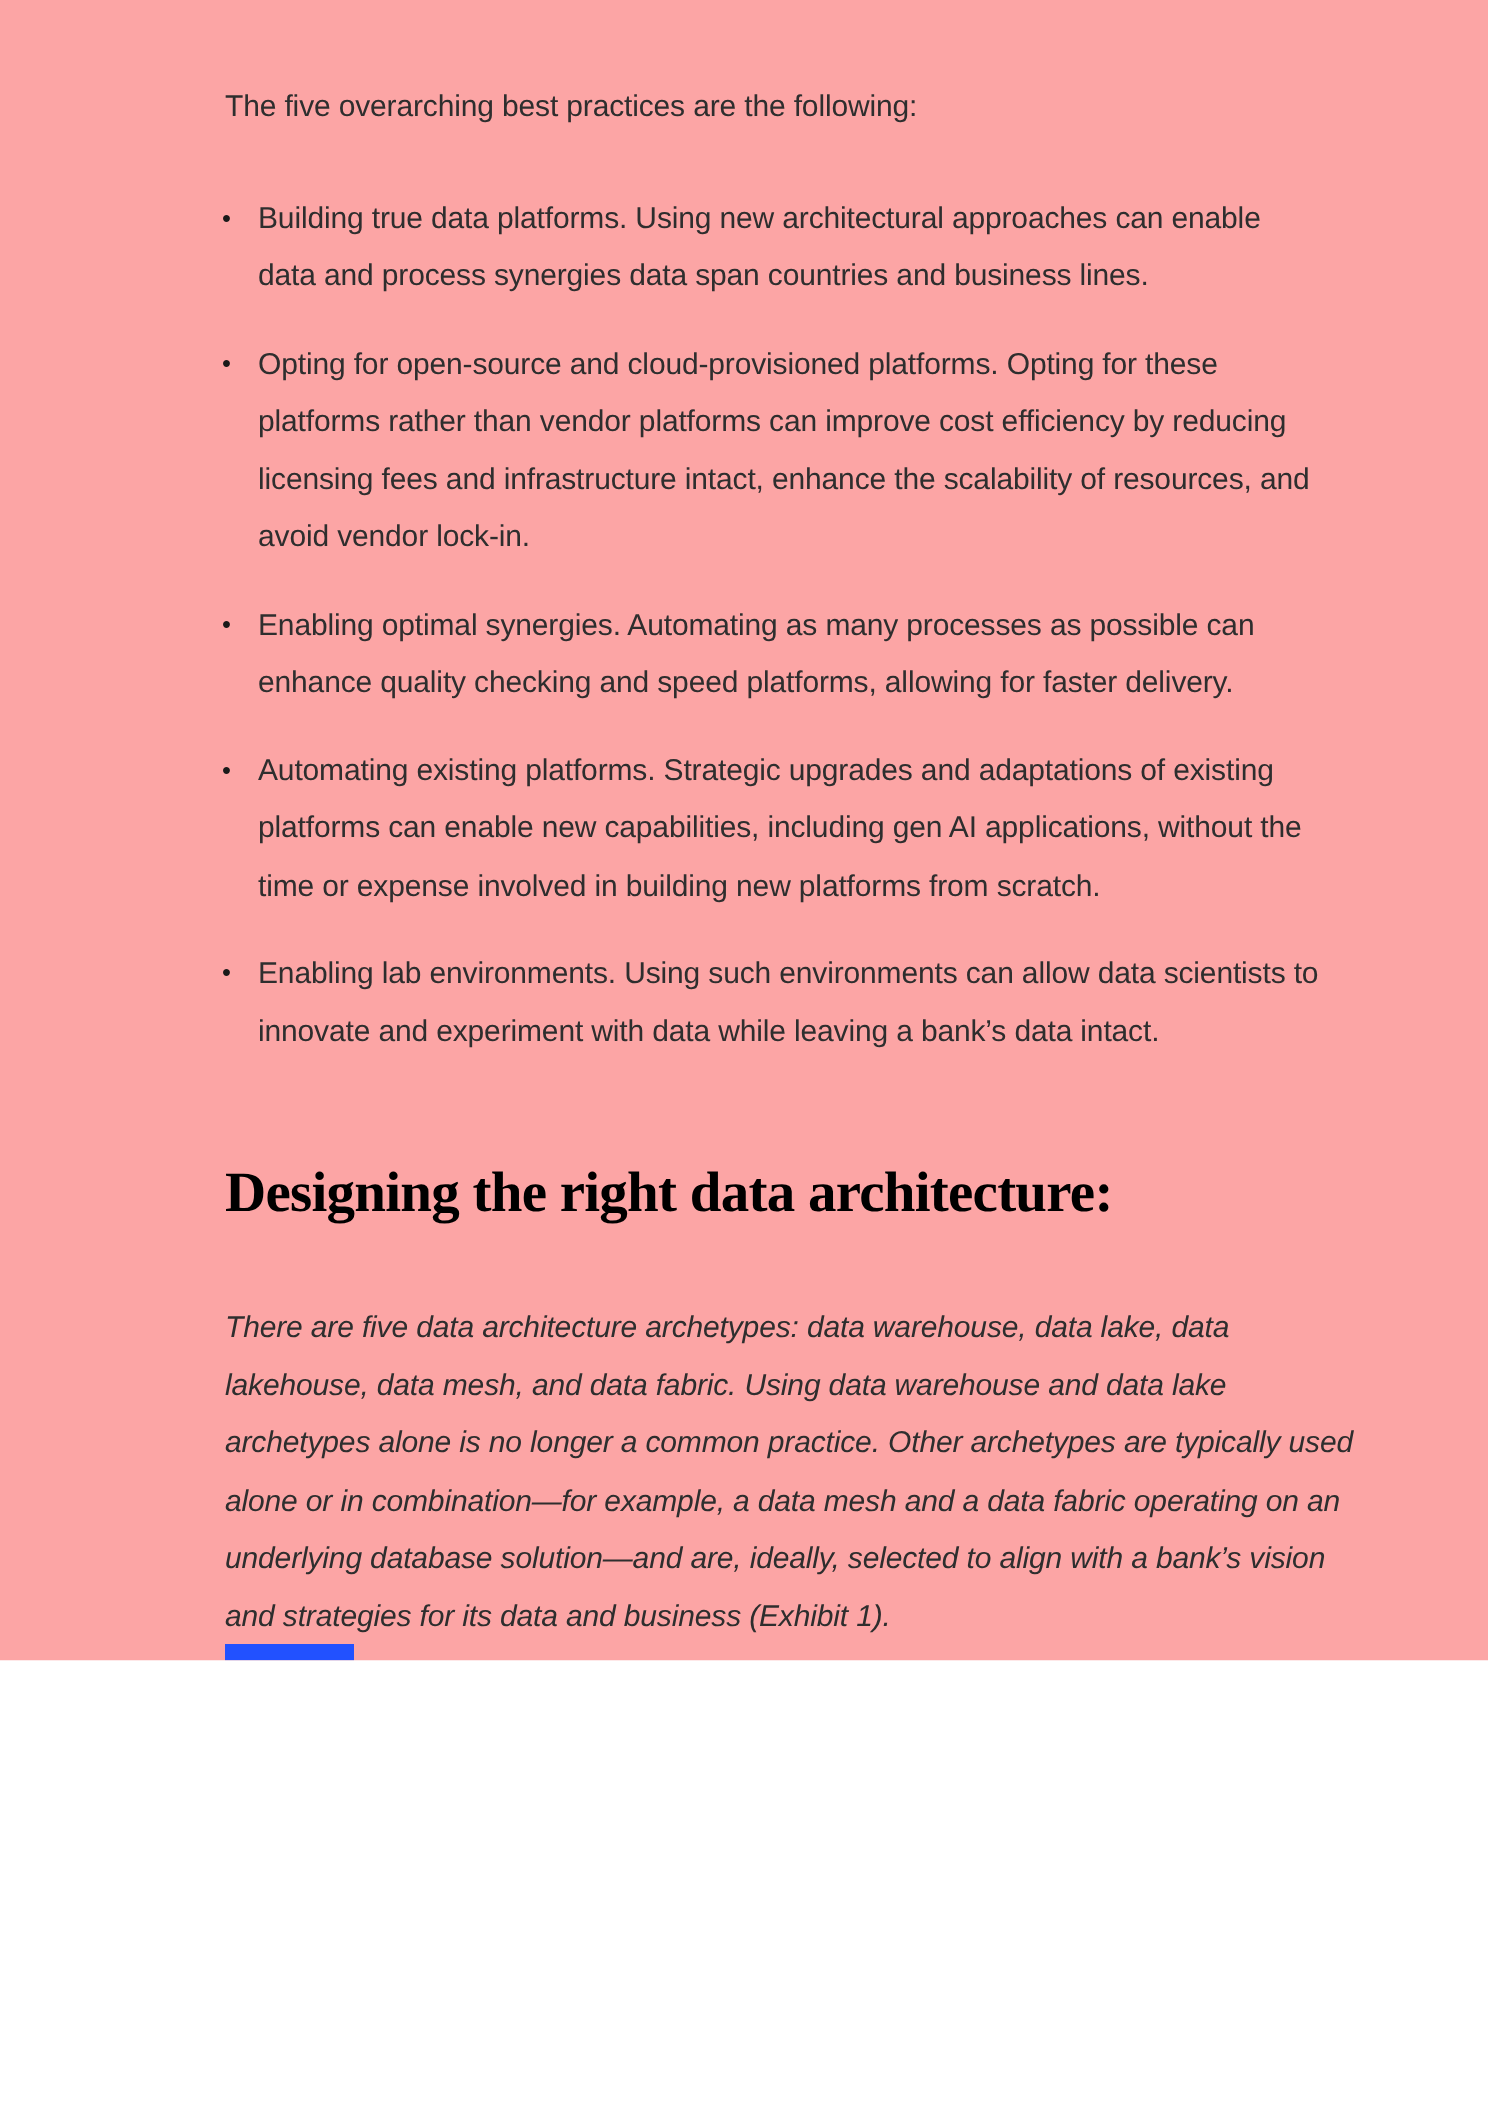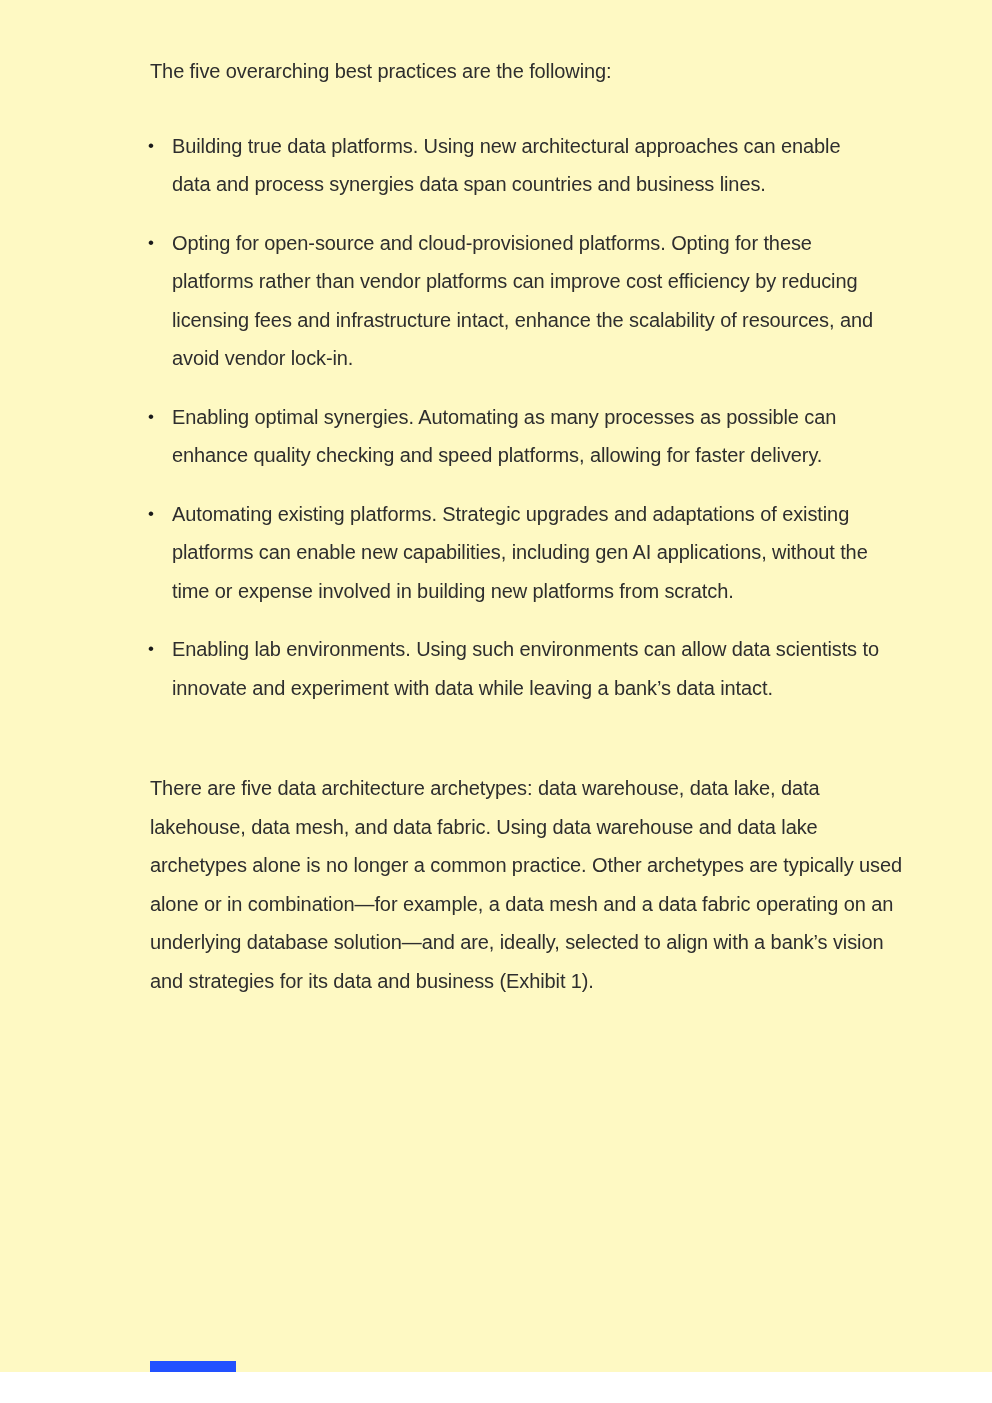--- a/index.html
+++ b/index.html
@@ -1,22 +1,22 @@
 <!DOCTYPE html>
 <html><head>
 <meta charset="utf-8">
 <style>
   * { margin: 0; padding: 0; box-sizing: border-box; }
   html, body { background: #ffffff; }
   .page {
     position: relative;
     width: 992px;
-    height: 1372px;
+    height: 1107px;
     margin: 0 auto;
-    background: #fef9c3;
+    background: #fca5a5;
     overflow: hidden;
     font-family: "Liberation Sans", sans-serif;
     color: #2e2e2e;
   }
   .content {
     position: absolute;
     left: 150px;
     top: 52px;
     width: 752px;
   }
@@ -54,20 +54,21 @@
     font-weight: 700;
     font-size: 38px;
     line-height: 53px;
     letter-spacing: -0.5px;
     color: #000000;
   }
   h2.section-heading span { display: block; }
   .after-heading {
     margin-top: 44px;
     max-width: 752px;
+    font-style: italic;
   }
   .exhibit-accent-bar {
     position: absolute;
     left: 150px;
     bottom: 0;
     width: 86px;
     height: 11px;
   }
 </style>
 </head>
@@ -90,20 +91,21 @@
       </li>
       <li>
         <span class="bullet">•</span><span class="lead-in">Automating existing platforms.</span><span> Strategic upgrades and adaptations of existing platforms can enable new capabilities, including gen AI applications, without the time or expense involved in building new platforms from scratch.</span>
       </li>
       <li>
         <span class="bullet">•</span><span class="lead-in">Enabling lab environments.</span><span> Using such environments can allow data scientists to innovate and experiment with data while leaving a bank’s data intact.</span>
       </li>
     </ul>
 
     <h2 class="section-heading">
+      <span>Designing the right data architecture:</span>
     </h2>
 
     <p class="body-text after-heading">There are five data architecture archetypes: data warehouse, data lake, data lakehouse, data mesh, and data fabric. Using data warehouse and data lake archetypes alone is no longer a common practice. Other archetypes are typically used alone or in combination—for example, a data mesh and a data fabric operating on an underlying database solution—and are, ideally, selected to align with a bank’s vision and strategies for its data and business (Exhibit 1).</p>
 
   </div>
 
   <div class="exhibit-accent-bar" style="background: rgb(34, 81, 255);"></div>
 </div>
 
 </body></html>

